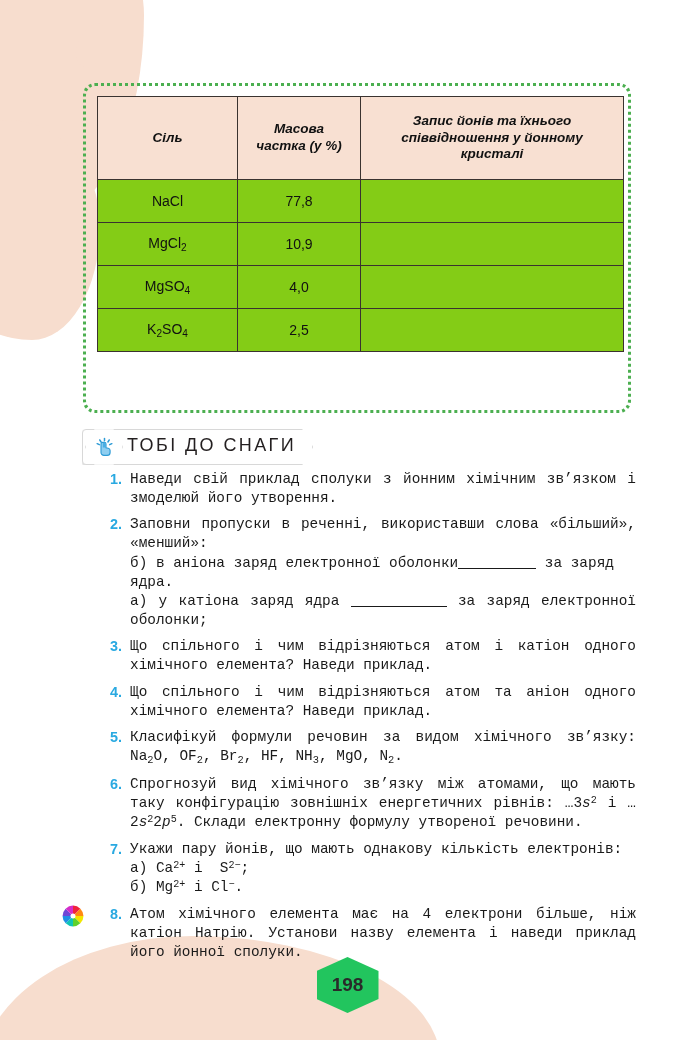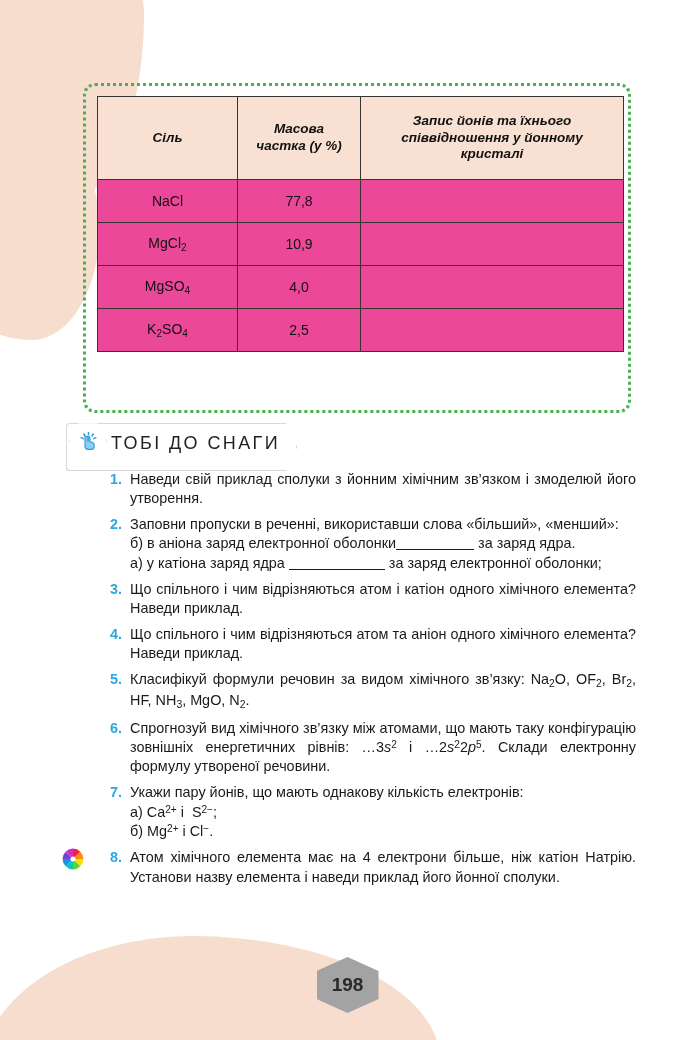--- a/index.html
+++ b/index.html
@@ -101,21 +101,21 @@
   table.data th {
     background: #F8E0D2;
     font-style: italic;
     font-weight: bold;
     font-size: 13.5px;
     line-height: 1.25;
     height: 74px;
     padding: 4px 6px;
   }
   table.data td {
-    background: #ec4899;
+    background: #84cc16;
     font-size: 14px;
     height: 38px;
     padding: 2px 4px;
   }
   .col-salt { width: 140px; }
   .col-frac { width: 123px; }
   .col-note { width: 263px; }
   sub { font-size: 0.72em; vertical-align: -0.28em; }
   sup { font-size: 0.70em; vertical-align: 0.42em; }
 
@@ -125,27 +125,28 @@
     left: 66px;
     top: 430px;
     height: 34px;
     display: flex;
     align-items: center;
   }
   .badge-plate {
     position: relative;
     height: 30px;
     display: flex;
-    align-items: flex-end;
+    align-items: center;
     background: #ffffff;
     border: 1px solid #d8d8d8;
     border-radius: 4px;
-    padding: 0 16px 16px 44px;
+    padding: 0 16px 4px 44px;
     box-shadow: 0 1px 2px rgba(0,0,0,0.16);
     clip-path: polygon(0 0, calc(100% - 11px) 0, 100% 50%, calc(100% - 11px) 100%, 0 100%);
+    margin-left: 16px;
   }
   .badge-title {
     font-size: 18px;
     letter-spacing: 2.4px;
     color: #231f20;
     white-space: nowrap;
   }
   .badge-hex {
     position: absolute;
     left: 2px;
@@ -179,21 +180,21 @@
   }
   .ex-num {
     flex: 0 0 24px;
     font-weight: bold;
     color: #29A9E1;
     font-size: 14.4px;
     text-align: right;
     padding-right: 8px;
     line-height: 1.33;
   }
-  .ex-body { flex: 1 1 auto; }
+  .ex-body { flex: 1 1 auto; font-family: Liberation Mono, monospace; }
   .ex-body p { margin: 0; }
   .ex-body p.justify { text-align: justify; }
   .ex-sub { margin-top: 2px; }
   .blank-line {
     display: inline-block;
     border-bottom: 1px solid #1a1a1a;
     vertical-align: -2px;
   }
   .blank-wide { width: 96px; }
   .blank-narrow { width: 78px; }
@@ -209,21 +210,21 @@
   }
 
   
   .page-number {
     position: absolute;
     left: 50%;
     transform: translateX(-50%);
     top: 957px;
     width: 62px;
     height: 56px;
-    background: #a3a3a3;
+    background: #22c55e;
     clip-path: polygon(50% 0, 100% 25%, 100% 75%, 50% 100%, 0 75%, 0 25%);
     display: flex;
     align-items: center;
     justify-content: center;
     font-size: 19px;
     font-weight: bold;
     color: #2a2a2a;
   }
 </style>
 </head>

